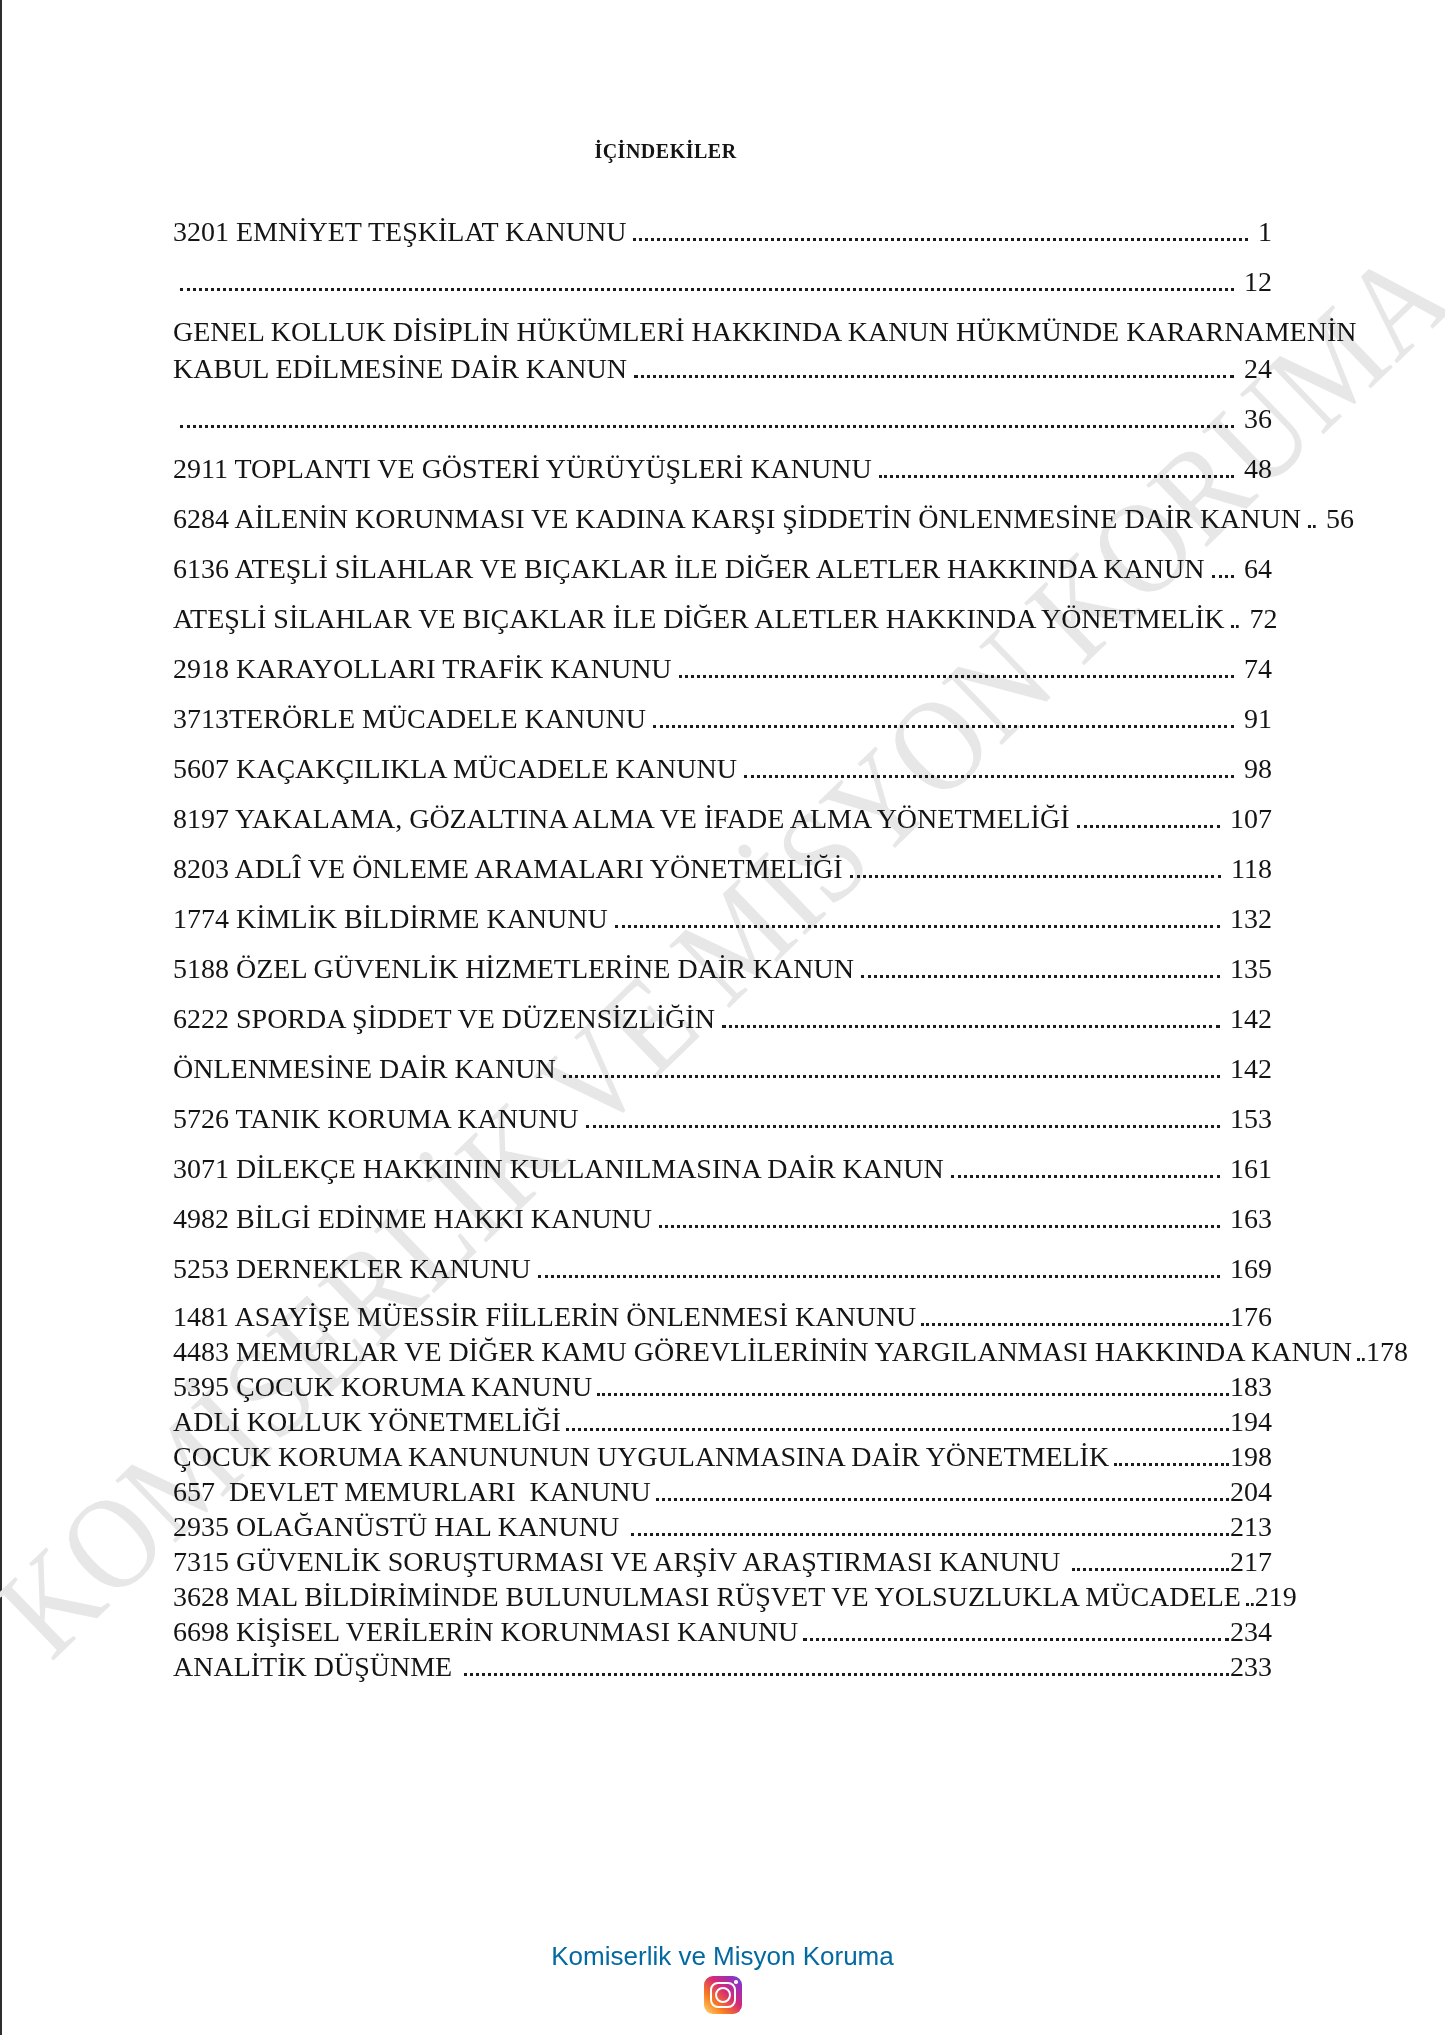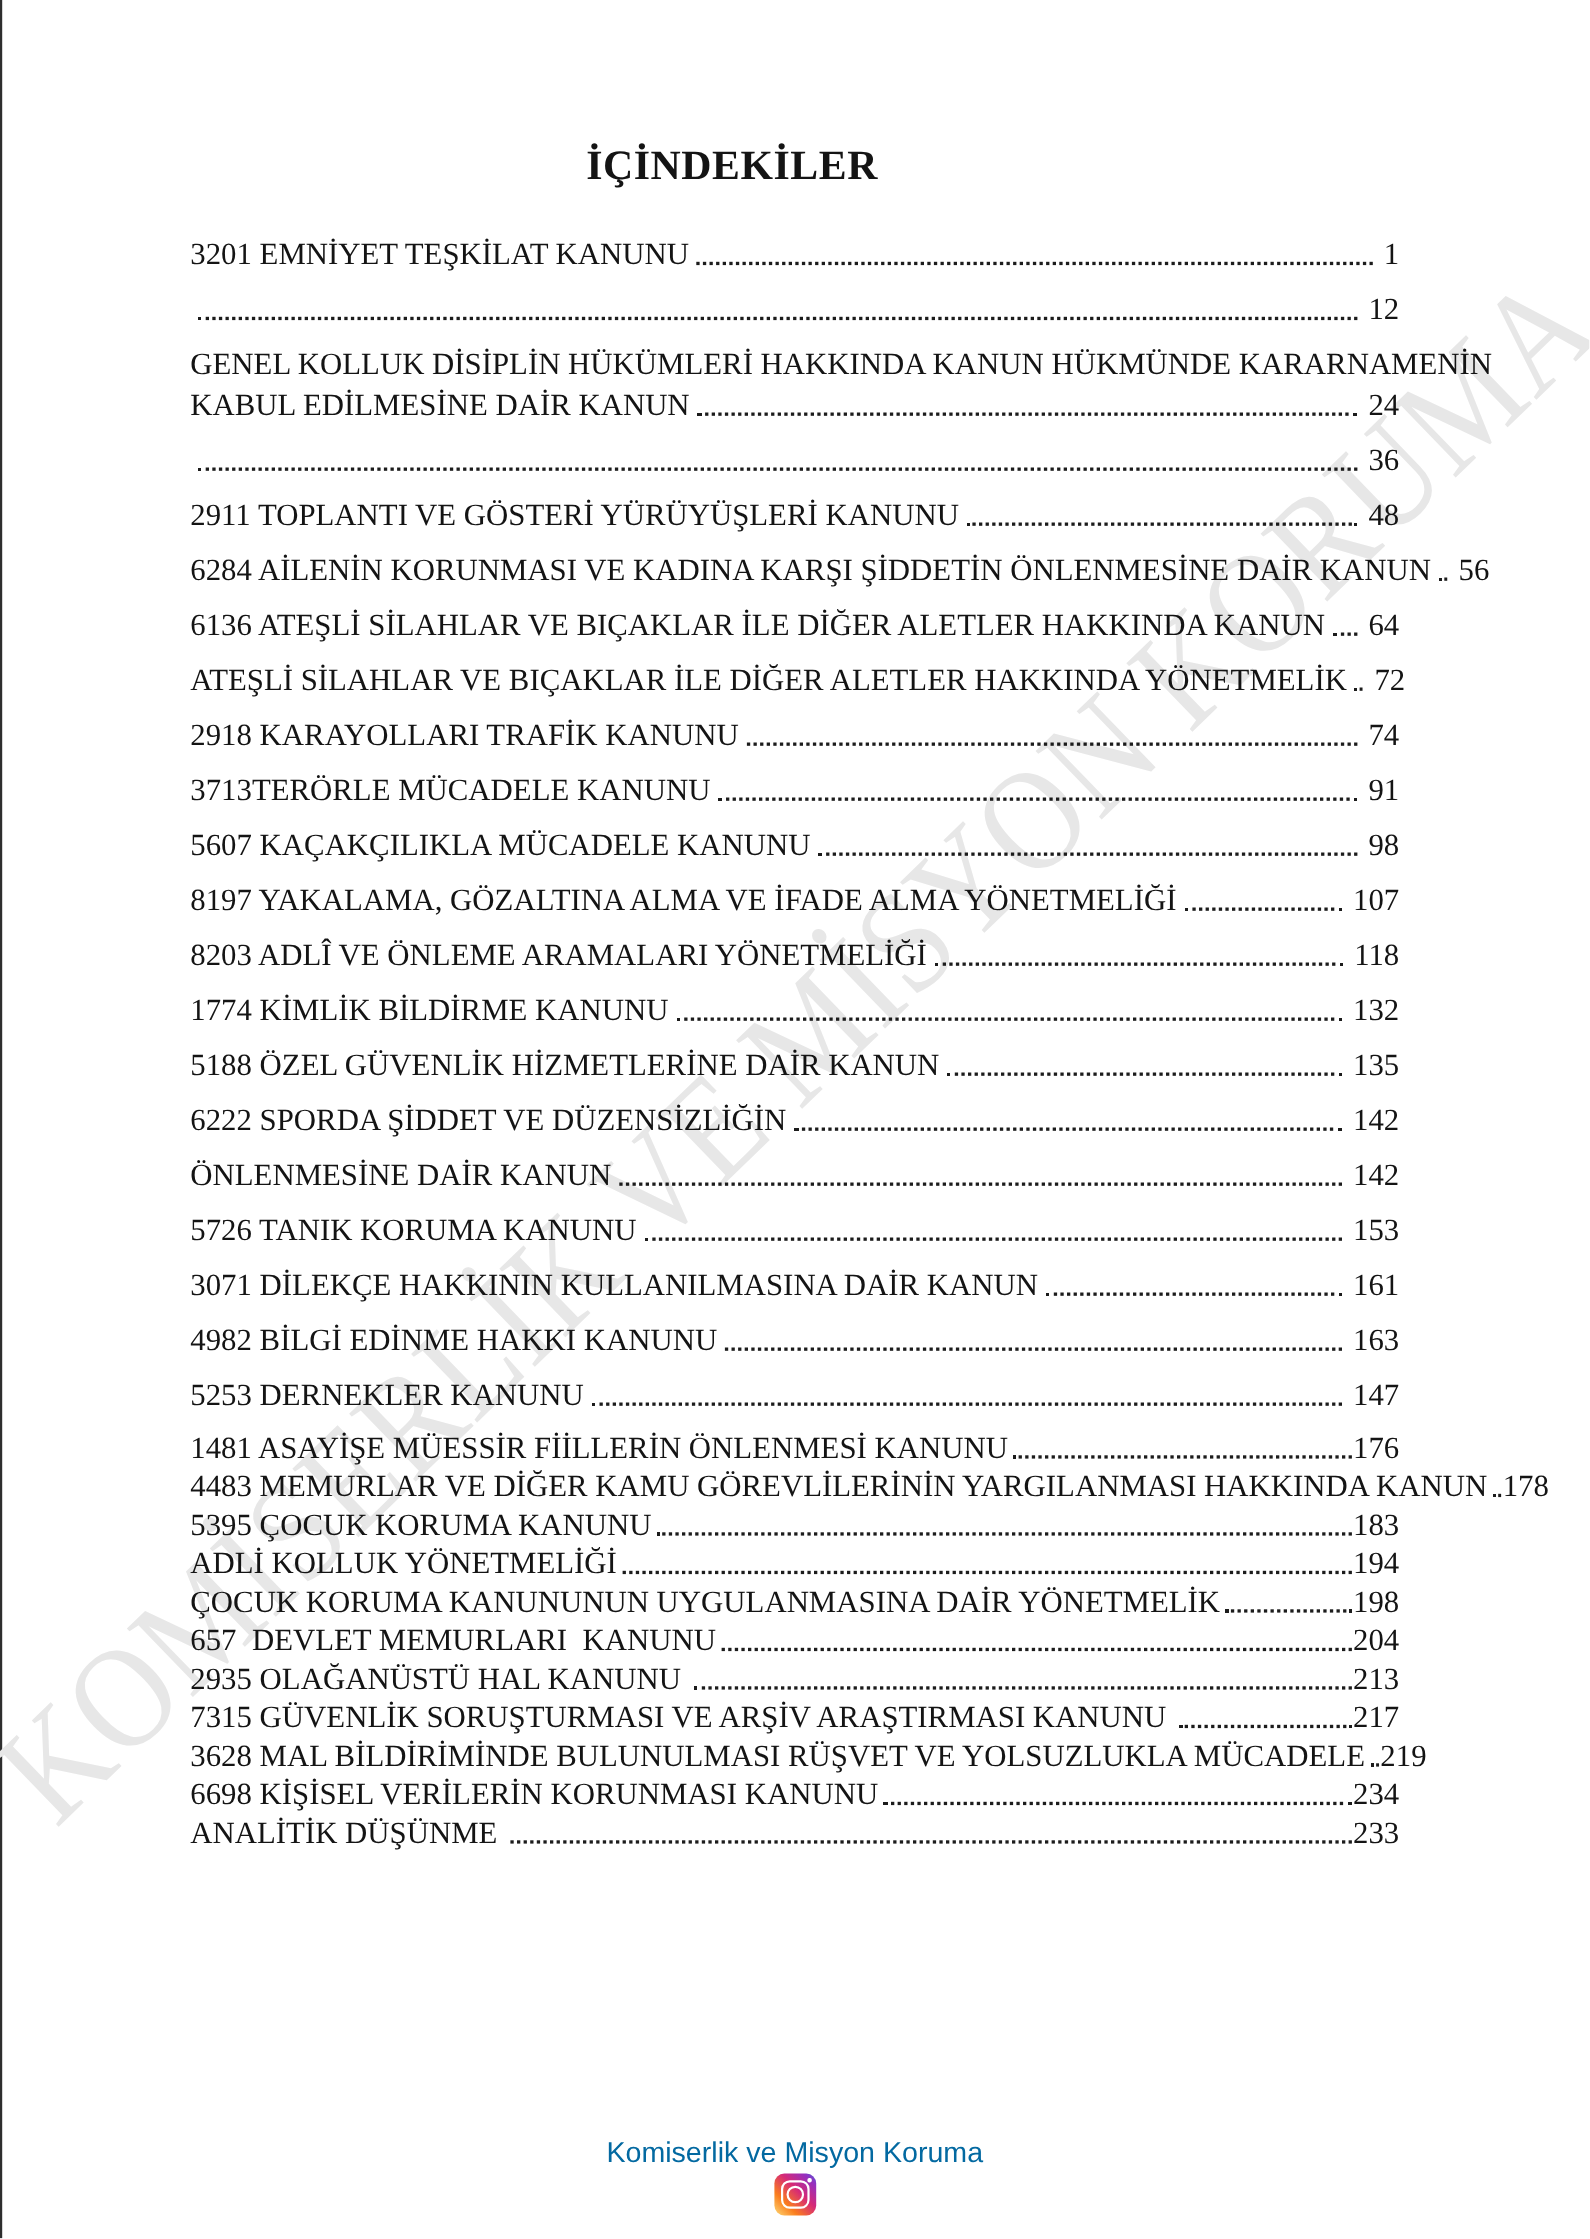--- a/index.html
+++ b/index.html
@@ -26,21 +26,21 @@
     color:#e7e7e7;
     z-index:0;
     user-select:none;
   }
   .content{
     position:absolute;left:173px;top:133px;width:1099px;z-index:1;
   }
   .doc-title{
     width:985px;
     text-align:center;
-    font-size:38px;font-weight:bold;
+    font-size:20px;font-weight:bold;
     line-height:36px;
     margin:0 0 42px 0;
     letter-spacing:0.5px;
   }
   .toc-section{width:100%;}
   .toc-row{
     display:flex;align-items:flex-end;
     width:100%;
     font-size:28px;
   }
@@ -195,21 +195,21 @@
             <span class="toc-page">161</span>
           </div>
           <div class="toc-row">
             <span class="toc-text">4982 BİLGİ EDİNME HAKKI KANUNU</span>
             <span class="leader"></span>
             <span class="toc-page">163</span>
           </div>
           <div class="toc-row">
             <span class="toc-text">5253 DERNEKLER KANUNU</span>
             <span class="leader"></span>
-            <span class="toc-page">147</span>
+            <span class="toc-page">169</span>
           </div>
         </div>
         <div class="toc-section sec-tight">
           <div class="toc-row">
             <span class="toc-text">1481 ASAYİŞE MÜESSİR FİİLLERİN ÖNLENMESİ KANUNU</span>
             <span class="leader"></span>
             <span class="toc-page">176</span>
           </div>
           <div class="toc-row">
             <span class="toc-text">4483 MEMURLAR VE DİĞER KAMU GÖREVLİLERİNİN YARGILANMASI HAKKINDA KANUN</span>

